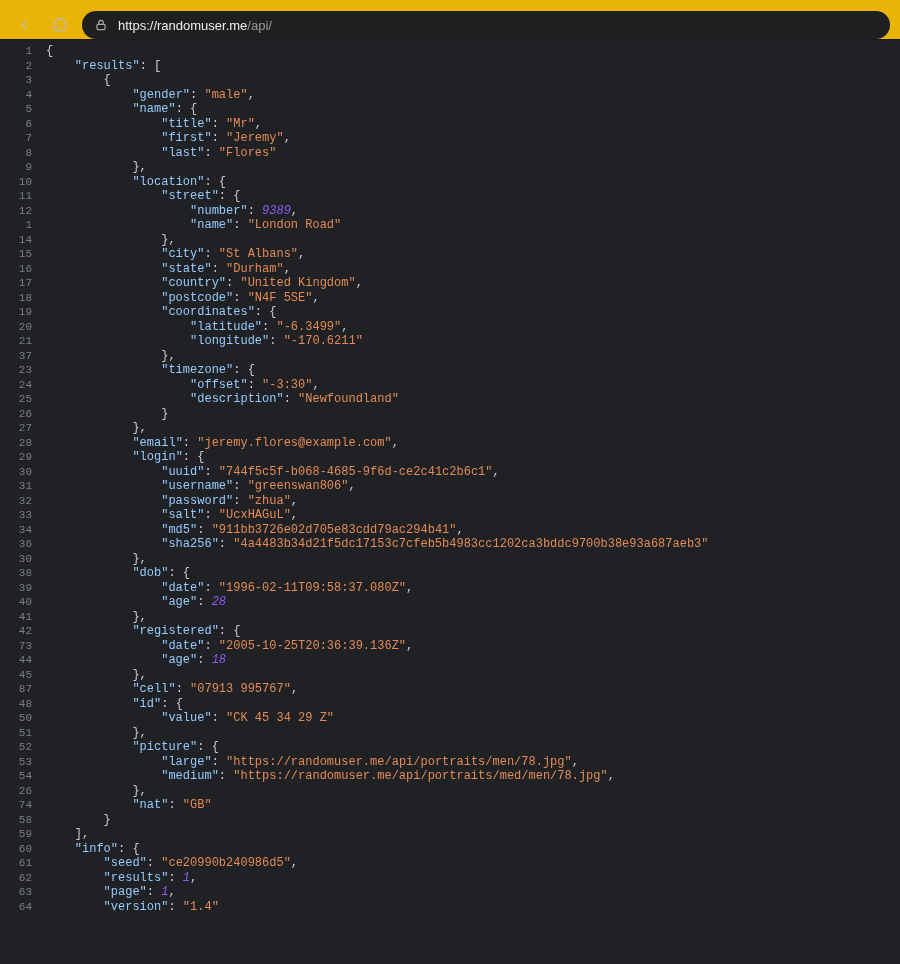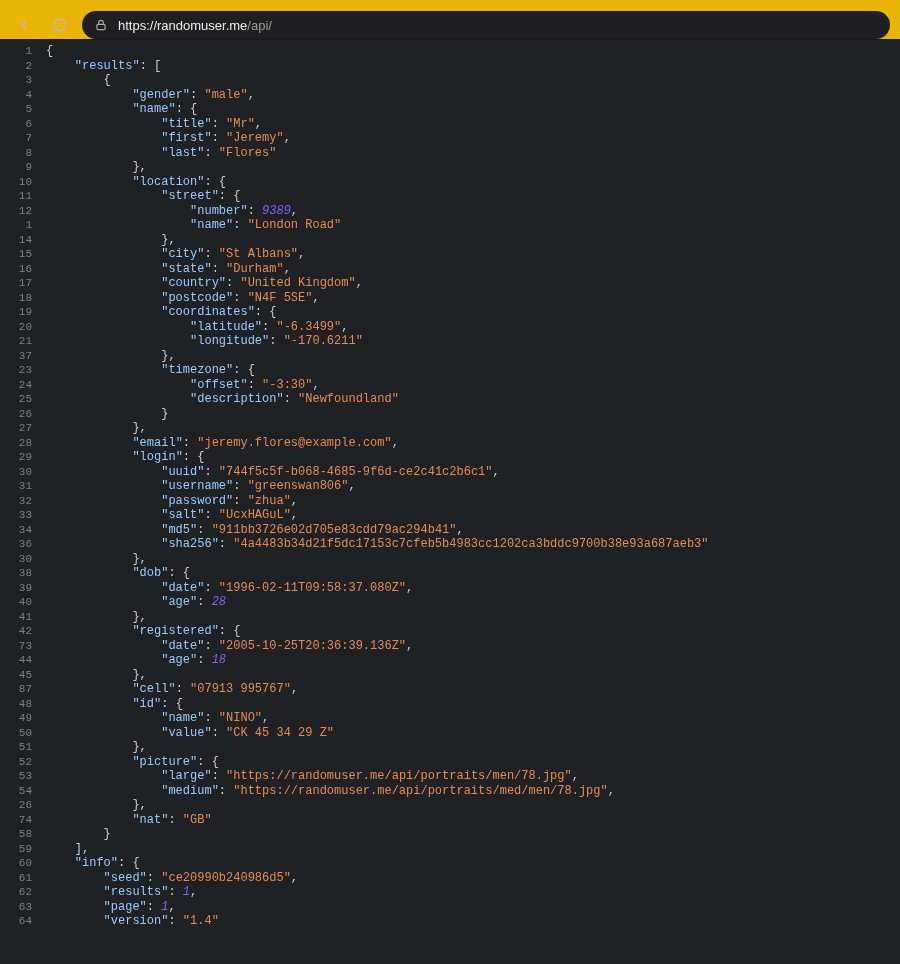--- a/index.html
+++ b/index.html
@@ -132,21 +132,20 @@
     <div class="row"><div class="ln">38</div><div class="code"><span class="p">            </span><span class="k">"dob"</span><span class="p">: {</span></div></div>
     <div class="row"><div class="ln">39</div><div class="code"><span class="p">                </span><span class="k">"date"</span><span class="p">: </span><span class="s">"1996-02-11T09:58:37.080Z"</span><span class="p">,</span></div></div>
     <div class="row"><div class="ln">40</div><div class="code"><span class="p">                </span><span class="k">"age"</span><span class="p">: </span><span class="n">28</span></div></div>
     <div class="row"><div class="ln">41</div><div class="code"><span class="p">            },</span></div></div>
     <div class="row"><div class="ln">42</div><div class="code"><span class="p">            </span><span class="k">"registered"</span><span class="p">: {</span></div></div>
     <div class="row"><div class="ln">73</div><div class="code"><span class="p">                </span><span class="k">"date"</span><span class="p">: </span><span class="s">"2005-10-25T20:36:39.136Z"</span><span class="p">,</span></div></div>
     <div class="row"><div class="ln">44</div><div class="code"><span class="p">                </span><span class="k">"age"</span><span class="p">: </span><span class="n">18</span></div></div>
     <div class="row"><div class="ln">45</div><div class="code"><span class="p">            },</span></div></div>
     <div class="row"><div class="ln">87</div><div class="code"><span class="p">            </span><span class="k">"cell"</span><span class="p">: </span><span class="s">"07913 995767"</span><span class="p">,</span></div></div>
     <div class="row"><div class="ln">48</div><div class="code"><span class="p">            </span><span class="k">"id"</span><span class="p">: {</span></div></div>
-    <div class="row"><div class="ln">49</div><div class="code"><span class="p">                </span><span class="k">"name"</span><span class="p">: </span><span class="s">"NINO"</span><span class="p">,</span></div></div>
     <div class="row"><div class="ln">50</div><div class="code"><span class="p">                </span><span class="k">"value"</span><span class="p">: </span><span class="s">"CK 45 34 29 Z"</span></div></div>
     <div class="row"><div class="ln">51</div><div class="code"><span class="p">            },</span></div></div>
     <div class="row"><div class="ln">52</div><div class="code"><span class="p">            </span><span class="k">"picture"</span><span class="p">: {</span></div></div>
     <div class="row"><div class="ln">53</div><div class="code"><span class="p">                </span><span class="k">"large"</span><span class="p">: </span><span class="s">"https://randomuser.me/api/portraits/men/78.jpg"</span><span class="p">,</span></div></div>
     <div class="row"><div class="ln">54</div><div class="code"><span class="p">                </span><span class="k">"medium"</span><span class="p">: </span><span class="s">"https://randomuser.me/api/portraits/med/men/78.jpg"</span><span class="p">,</span></div></div>
     <div class="row"><div class="ln">26</div><div class="code"><span class="p">            },</span></div></div>
     <div class="row"><div class="ln">74</div><div class="code"><span class="p">            </span><span class="k">"nat"</span><span class="p">: </span><span class="s">"GB"</span></div></div>
     <div class="row"><div class="ln">58</div><div class="code"><span class="p">        }</span></div></div>
     <div class="row"><div class="ln">59</div><div class="code"><span class="p">    ],</span></div></div>
     <div class="row"><div class="ln">60</div><div class="code"><span class="p">    </span><span class="k">"info"</span><span class="p">: {</span></div></div>

